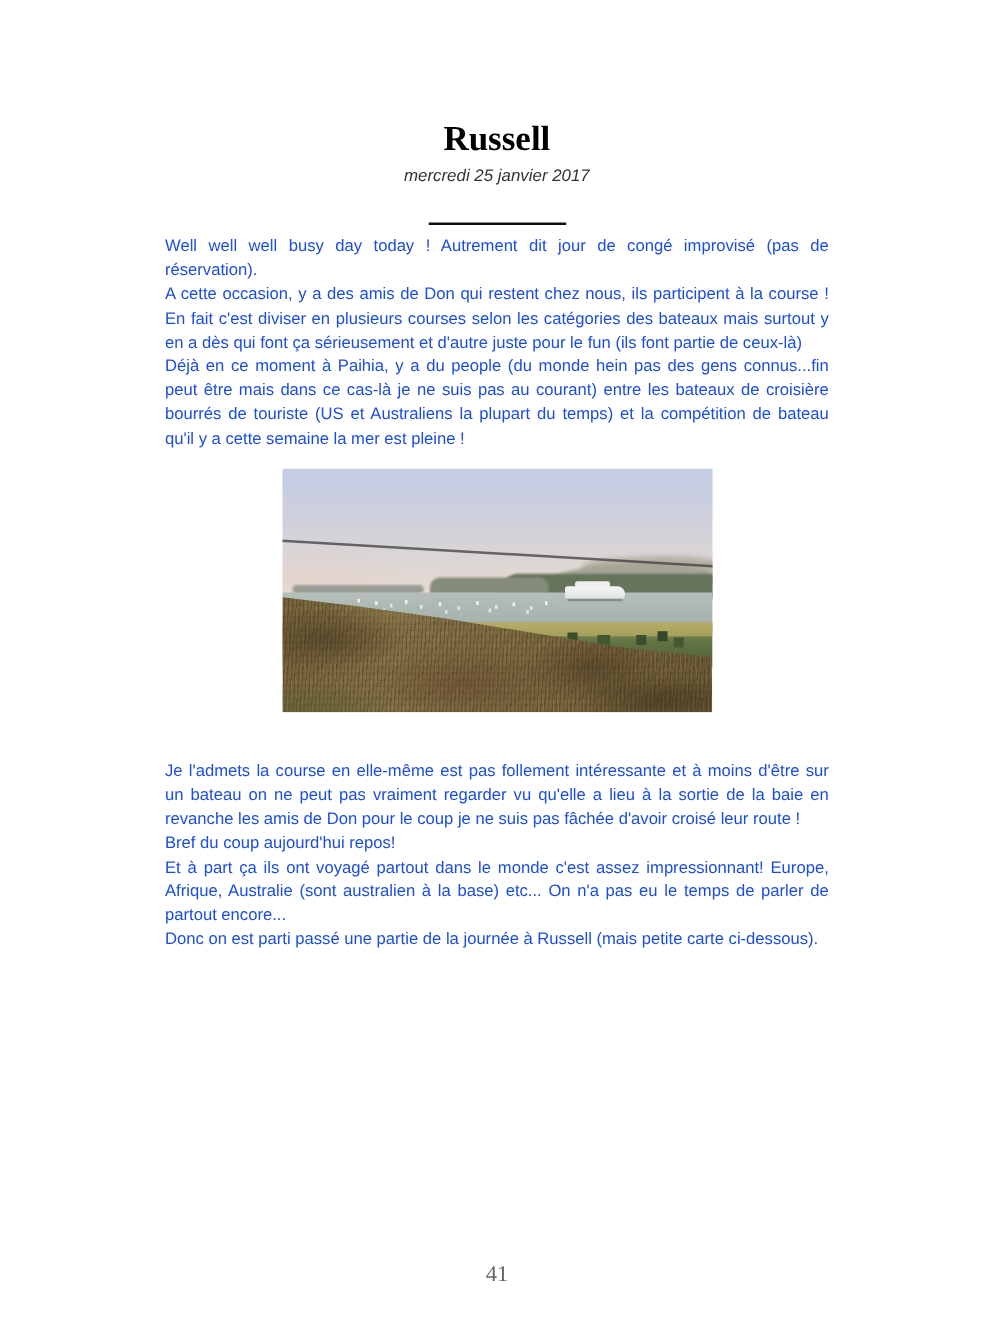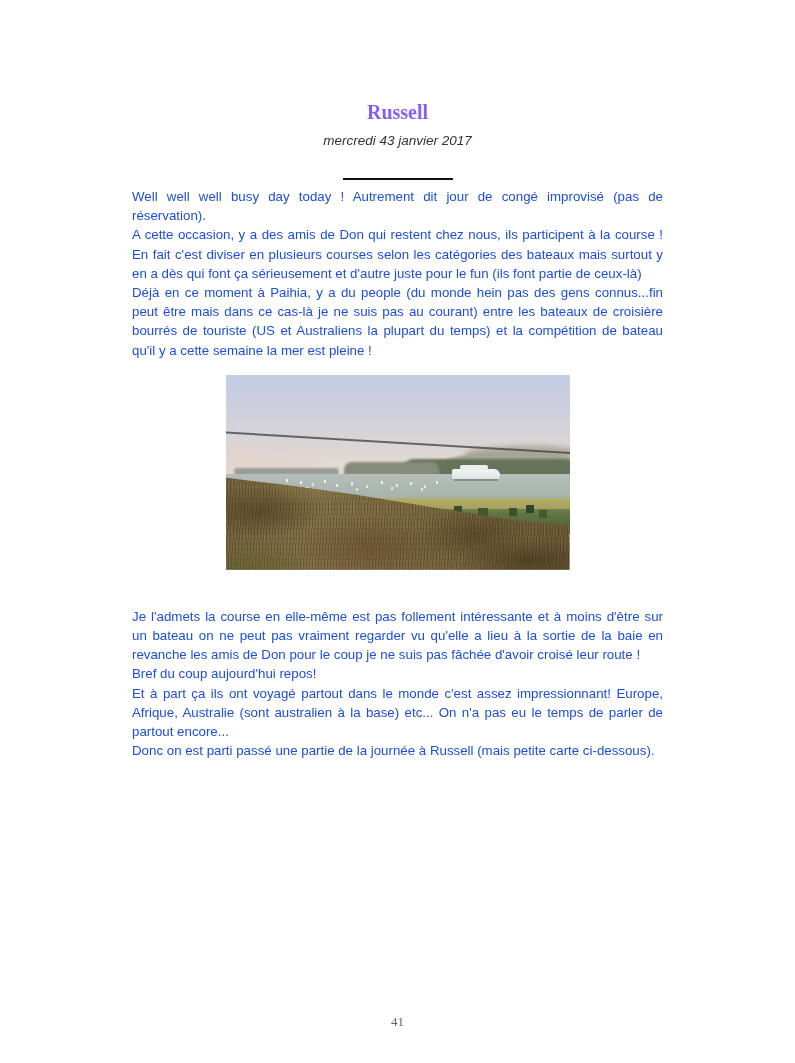--- a/index.html
+++ b/index.html
@@ -9,23 +9,23 @@
     width:795px; height:1063px;
     background:#ffffff;
     overflow:hidden;
     font-family:"Liberation Sans", sans-serif;
     color:#1c1c1c;
   }
   .header { padding-top:97px; text-align:center; }
   .title {
     font-family:"Liberation Serif", serif;
     font-weight:700;
-    font-size:20px;
+    font-size:28px;
     line-height:30px;
-    color:#8b5cf6;
+    color:#000000;
   }
   .date {
     margin-top:6px;
     font-style:italic;
     font-size:13.5px;
     line-height:16px;
     color:#333333;
   }
   .divider {
     width:110px; height:0;
@@ -117,32 +117,32 @@
       repeating-linear-gradient(94deg, rgba(58,40,20,.30) 0 1px, transparent 1px 3px),
       repeating-linear-gradient(86deg, rgba(158,134,84,.28) 0 1px, transparent 1px 4px),
       repeating-linear-gradient(0deg, rgba(80,55,35,.12) 0 2px, transparent 2px 5px),
       linear-gradient(98deg, #6f6039 0%, #837147 30%, #7b6a41 55%, #70603a 80%, #665634 100%);
   }
 
   .footer {
     position:absolute; left:0; right:0; bottom:33px;
     text-align:center;
     font-family:"Liberation Serif", serif;
-    font-size:13px;
+    font-size:18px;
     color:#636363;
   }
 </style>
 </head>
 <body>
 
 <div class="sheet">
 
   <div class="header">
     <div class="title">Russell</div>
-    <div class="date">mercredi 43 janvier 2017</div>
+    <div class="date">mercredi 25 janvier 2017</div>
   </div>
 
   <div class="divider"></div>
 
   <div class="text-block">
     <p>Well well well busy day today ! Autrement dit jour de congé improvisé (pas de réservation).</p>
     <p>A cette occasion, y a des amis de Don qui restent chez nous, ils participent à la course ! En fait c'est diviser en plusieurs courses selon les catégories des bateaux mais surtout y en a dès qui font ça sérieusement et d'autre juste pour le fun (ils font partie de ceux-là)</p>
     <p>Déjà en ce moment à Paihia, y a du people (du monde hein pas des gens connus...fin peut être mais dans ce cas-là je ne suis pas au courant) entre les bateaux de croisière bourrés de touriste (US et Australiens la plupart du temps) et la compétition de bateau qu'il y a cette semaine la mer est pleine !</p>
   </div>
 

